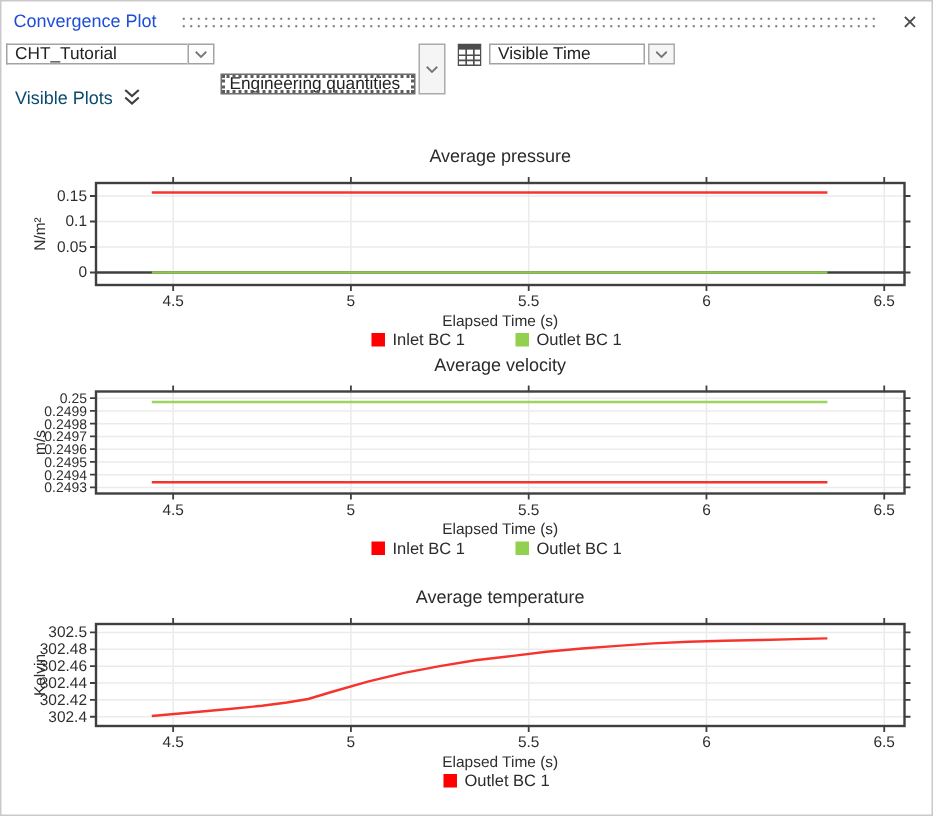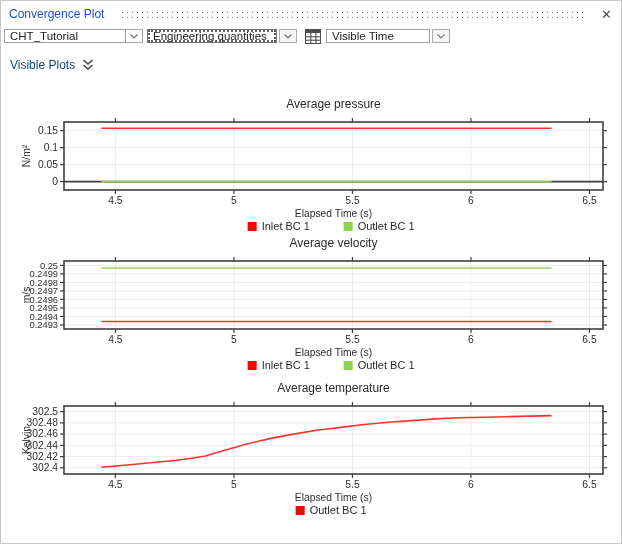--- a/index.html
+++ b/index.html
@@ -16,30 +16,30 @@
     background-size:5px 5px;background-position:0 0;}
   .close-btn{font-size:13px;color:#4d4d4d;line-height:1;padding:1px 3px;cursor:default;}
   
   .toolbar{position:absolute;top:28px;left:3px;height:21px;display:flex;align-items:flex-start;}
   .combo{display:flex;align-items:stretch;background:#fff;font-size:11.5px;}
   .combo .val{display:flex;align-items:center;padding:0 5px;border:1px solid #a3a3a3;background:#fff;white-space:nowrap;overflow:hidden;}
   .combo .arrow{display:flex;align-items:center;justify-content:center;width:16px;background:#fdfdfd;}
   .combo.integrated .val{border-right:none;width:110px;}
   .combo.integrated .arrow{border:1px solid #a3a3a3;}
   .combo.split .arrow{border:1px solid #ababab;background:#f5f5f5;margin-left:2px;}
-  .combo.focused .val{border-color:#6e6e6e;outline:2px dotted #5c5c5c;outline-offset:-3px;}
+  .combo.focused .val{border-color:#6e6e6e;outline:2px dotted #5c5c5c;outline-offset:-3px;margin-top:20px;}
   .combo.focused .val{width:118px;}
   .combo.time .val{width:92px;}
   .tool-btn{display:flex;align-items:center;justify-content:center;width:20px;margin:0 3px 0 6px;}
   .gap{width:4px;}
   
   .visible-plots{position:absolute;top:57px;left:9px;display:flex;align-items:center;gap:7px;font-size:12px;color:#0c4a6e;}
   
   .chart-section{position:absolute;left:2px;width:618px;height:142px;}
-  #chart0{top:93px;} #chart1{top:232px;text-decoration:underline;} #chart2{top:377px;}
+  #chart0{top:93px;} #chart1{top:232px;text-decoration:underline;} #chart2{top:387px;}
 </style>
 </head>
 <body>
 
 <div class="panel">
 
   <div class="titlebar">
     <span class="title">Convergence Plot</span>
     <span class="drag-dots"></span>
     <span class="close-btn">✕</span>

